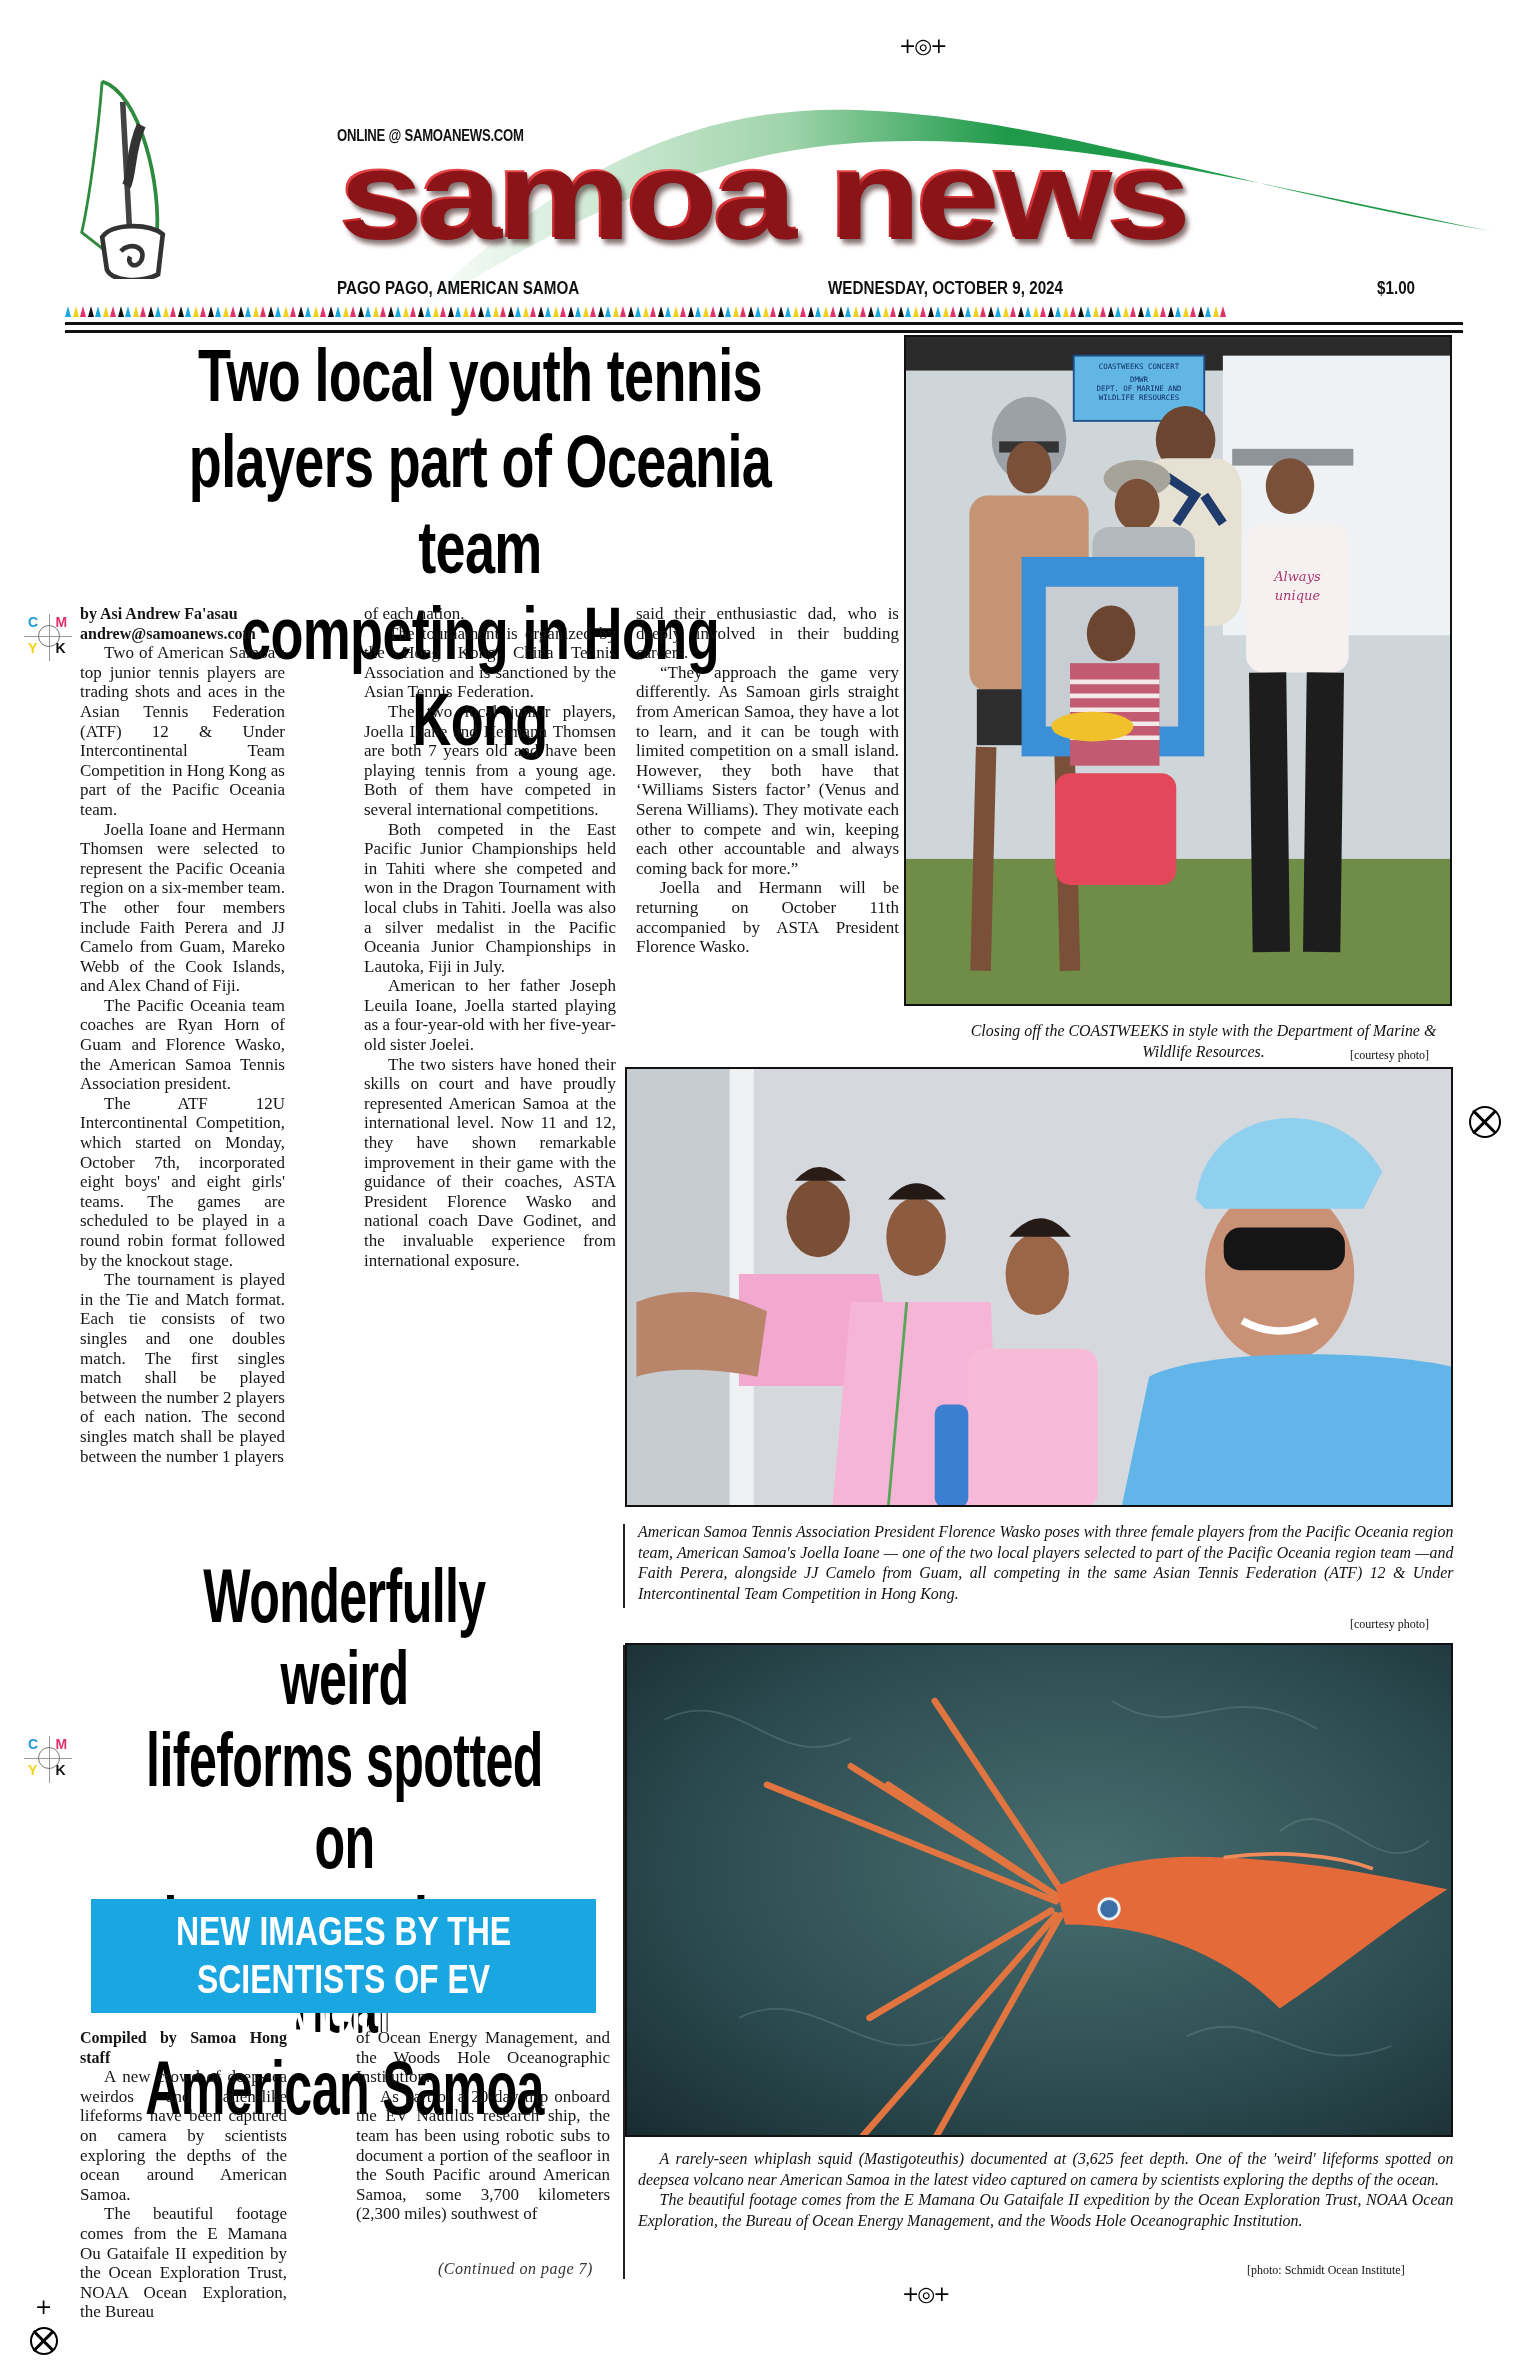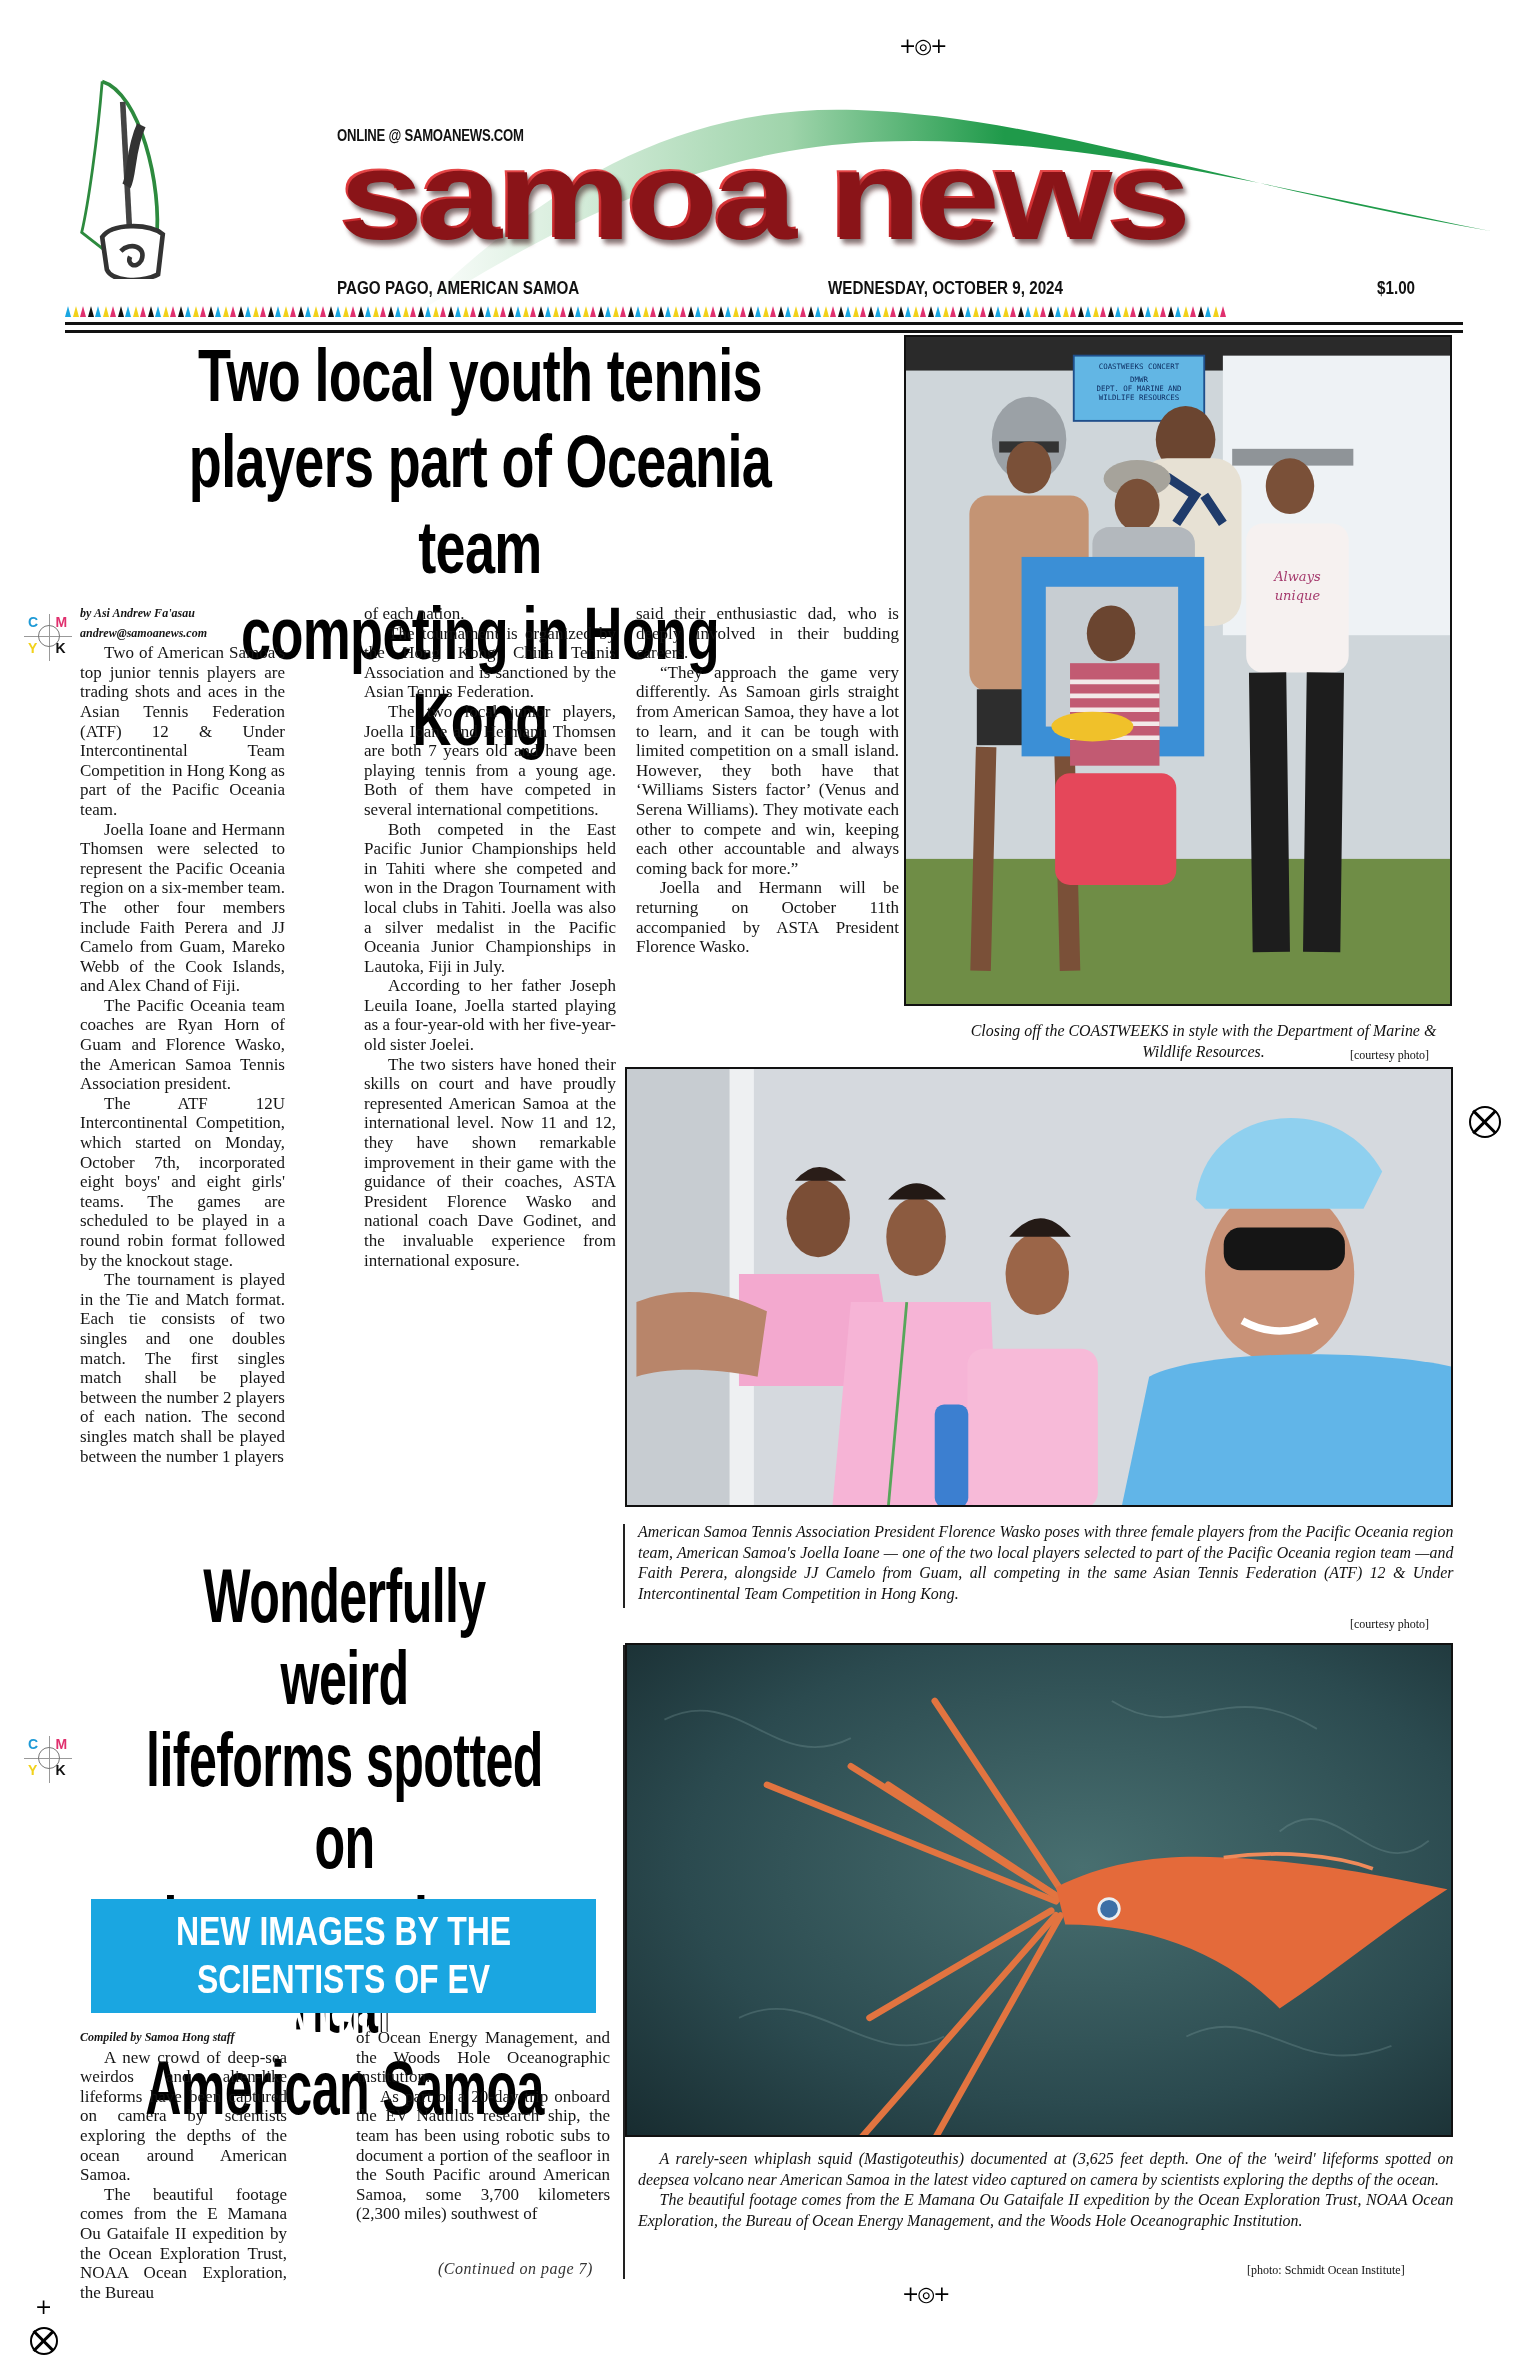--- a/index.html
+++ b/index.html
@@ -50,21 +50,21 @@
   .hl1 { left: 65px; top: 332px; width: 830px; font-size: 75px; line-height: 86px; transform: scaleX(0.72); letter-spacing: -0.9px; }
   .hl2 { left: 37px; top: 1555px; width: 615px; font-size: 76px; line-height: 82px; transform: scaleX(0.66); letter-spacing: -0.9px; }
 
   .banner { position: absolute; left: 91px; top: 1899px; width: 505px; height: 114px; background: #1aa6e1; color: #fff; font-family: "Liberation Sans", sans-serif; font-weight: bold; text-align: center; font-size: 41px; line-height: 48px; padding-top: 7.5px; }
   .banner span { display: block; transform: scaleX(0.78); transform-origin: center; }
 
   
   .col { position: absolute; font-size: 17px; line-height: 19.6px; text-align: justify; hyphens: auto; color: #151515; }
   .col p { text-indent: 24px; }
   .col p.noindent { text-indent: 0; }
-  .byline { font-weight: bold; font-style: italic; font-size: 12px; line-height: 19.6px; }
+  .byline { font-weight: bold; font-size: 16px; line-height: 19.6px; }
   .c1 { left: 80px; top: 604px; width: 205px; }
   .c2 { left: 364px; top: 604px; width: 252px; }
   .c3 { left: 636px; top: 604px; width: 263px; }
   .c4 { left: 80px; top: 2028px; width: 207px; }
   .c5 { left: 356px; top: 2028px; width: 254px; }
   .cont { position: absolute; left: 438px; top: 2260px; font-style: italic; font-size: 16px; color: #333; letter-spacing: 0.5px; }
 
   .vrule { position: absolute; width: 1.9px; background: #222; }
 
   
@@ -311,21 +311,21 @@
   <p>Joella Ioane and Hermann Thomsen were selected to represent the Pacific Oceania region on a six-member team. The other four members include Faith Perera and JJ Camelo from Guam, Mareko Webb of the Cook Islands, and Alex Chand of Fiji.</p>
   <p>The Pacific Oceania team coaches are Ryan Horn of Guam and Florence Wasko, the American Samoa Tennis Association president.</p>
   <p>The ATF 12U Intercontinental Competition, which started on Monday, October 7th, incorporated eight boys' and eight girls' teams. The games are scheduled to be played in a round robin format followed by the knockout stage.</p>
   <p>The tournament is played in the Tie and Match format. Each tie consists of two singles and one doubles match. The first singles match shall be played between the number 2 players of each nation. The second singles match shall be played between the number 1 players</p>
 </div>
 <div class="col c2">
   <p class="noindent">of each nation.</p>
   <p>The tournament is organized by the Hong Kong China Tennis Association and is sanctioned by the Asian Tennis Federation.</p>
   <p>The two local junior players, Joella Ioane and Hermann Thomsen are both 7 years old and have been playing tennis from a young age. Both of them have competed in several international competitions.</p>
   <p>Both competed in the East Pacific Junior Championships held in Tahiti where she competed and won in the Dragon Tournament with local clubs in Tahiti. Joella was also a silver medalist in the Pacific Oceania Junior Championships in Lautoka, Fiji in July.</p>
-  <p>According to her father Joseph Leuila Ioane, Joella started playing as a four-year-old with her five-year-old sister Joelei.</p>
+  <p>American to her father Joseph Leuila Ioane, Joella started playing as a four-year-old with her five-year-old sister Joelei.</p>
   <p>The two sisters have honed their skills on court and have proudly represented American Samoa at the international level. Now 11 and 12, they have shown remarkable improvement in their game with the guidance of their coaches, ASTA President Florence Wasko and national coach Dave Godinet, and the invaluable experience from international exposure.</p>
 </div>
 <div class="col c3">
   <p class="noindent">said their enthusiastic dad, who is deeply involved in their budding careers.</p>
   <p>“They approach the game very differently. As Samoan girls straight from American Samoa, they have a lot to learn, and it can be tough with limited competition on a small island. However, they both have that ‘Williams Sisters factor’ (Venus and Serena Williams). They motivate each other to compete and win, keeping each other accountable and always coming back for more.”</p>
   <p>Joella and Hermann will be returning on October 11th accompanied by ASTA President Florence Wasko.</p>
 </div>
 
 <figure class="photo ph1">
   <svg width="548" height="671" viewBox="0 0 588 720">

